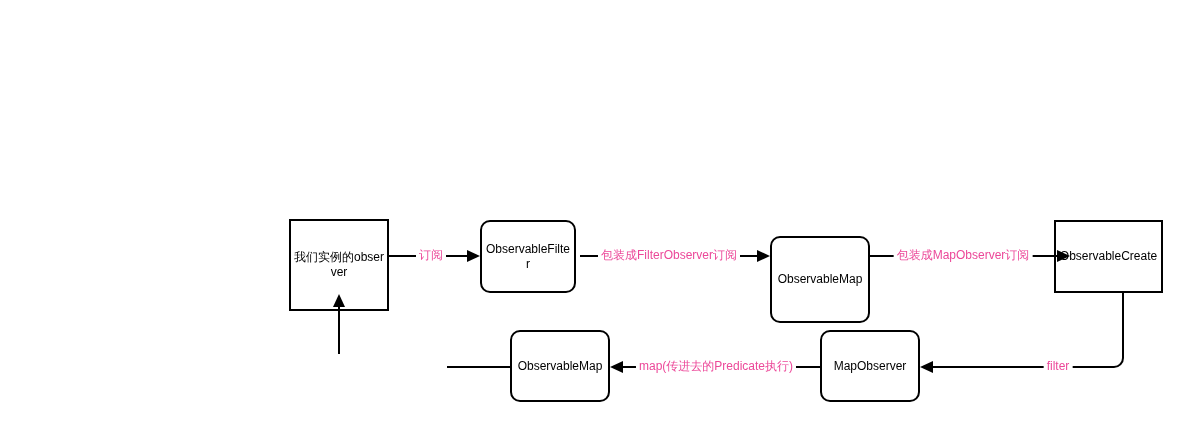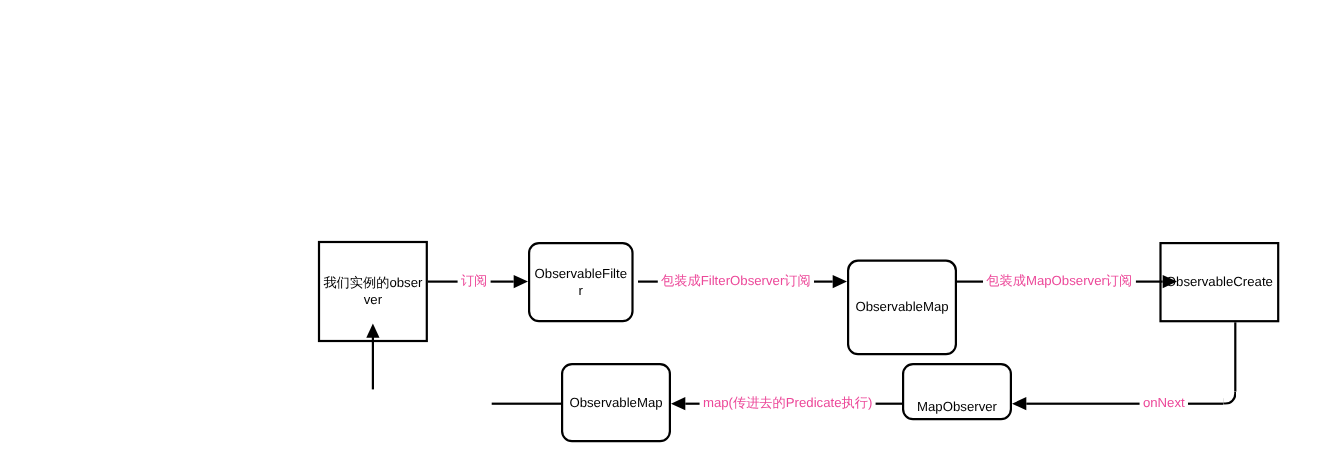--- a/index.html
+++ b/index.html
@@ -71,41 +71,41 @@
   </div>
 
   <div class="node" style="left:1054px;top:220px;width:109px;height:73px;">
     <span>ObservableCreate</span>
   </div>
 
   <div class="node rounded" style="left:510px;top:330px;width:100px;height:72px;">
     <span>ObservableMap</span>
   </div>
 
-  <div class="node rounded" style="left:820px;top:330px;width:100px;height:52px;align-items:flex-end;">
+  <div class="node rounded" style="left:820px;top:330px;width:100px;height:72px;">
     <span>MapObserver</span>
   </div>
 
   <div class="hline" style="left:389px;top:255px;width:78px;"></div>
   <div class="arrow r" style="left:467px;top:250px;"></div>
   <div class="edge-label" style="left:431px;top:248px;">订阅</div>
 
   <div class="hline" style="left:580px;top:255px;width:177px;"></div>
   <div class="arrow r" style="left:757px;top:250px;"></div>
   <div class="edge-label" style="left:669px;top:248px;">包装成FilterObserver订阅</div>
 
   <div class="hline" style="left:870px;top:255px;width:187px;"></div>
   <div class="arrow r" style="left:1057px;top:250px;"></div>
   <div class="edge-label" style="left:963px;top:248px;">包装成MapObserver订阅</div>
 
   <div class="vline" style="left:1122px;top:293px;height:63px;"></div>
   <div class="elbow" style="left:1112px;top:356px;"></div>
   <div class="hline" style="left:933px;top:366px;width:179px;"></div>
   <div class="arrow l" style="left:920px;top:361px;"></div>
-  <div class="edge-label" style="left:1058px;top:359px;">onNext</div>
+  <div class="edge-label" style="left:1058px;top:359px;">filter</div>
 
   <div class="hline" style="left:623px;top:366px;width:197px;"></div>
   <div class="arrow l" style="left:610px;top:361px;"></div>
   <div class="edge-label" style="left:716px;top:359px;">map(传进去的Predicate执行)</div>
 
   <div class="hline" style="left:447px;top:366px;width:63px;"></div>
   <div class="vline" style="left:338px;top:305px;height:49px;"></div>
   <div class="arrow u" style="left:333px;top:294px;"></div>
 
 </div>

